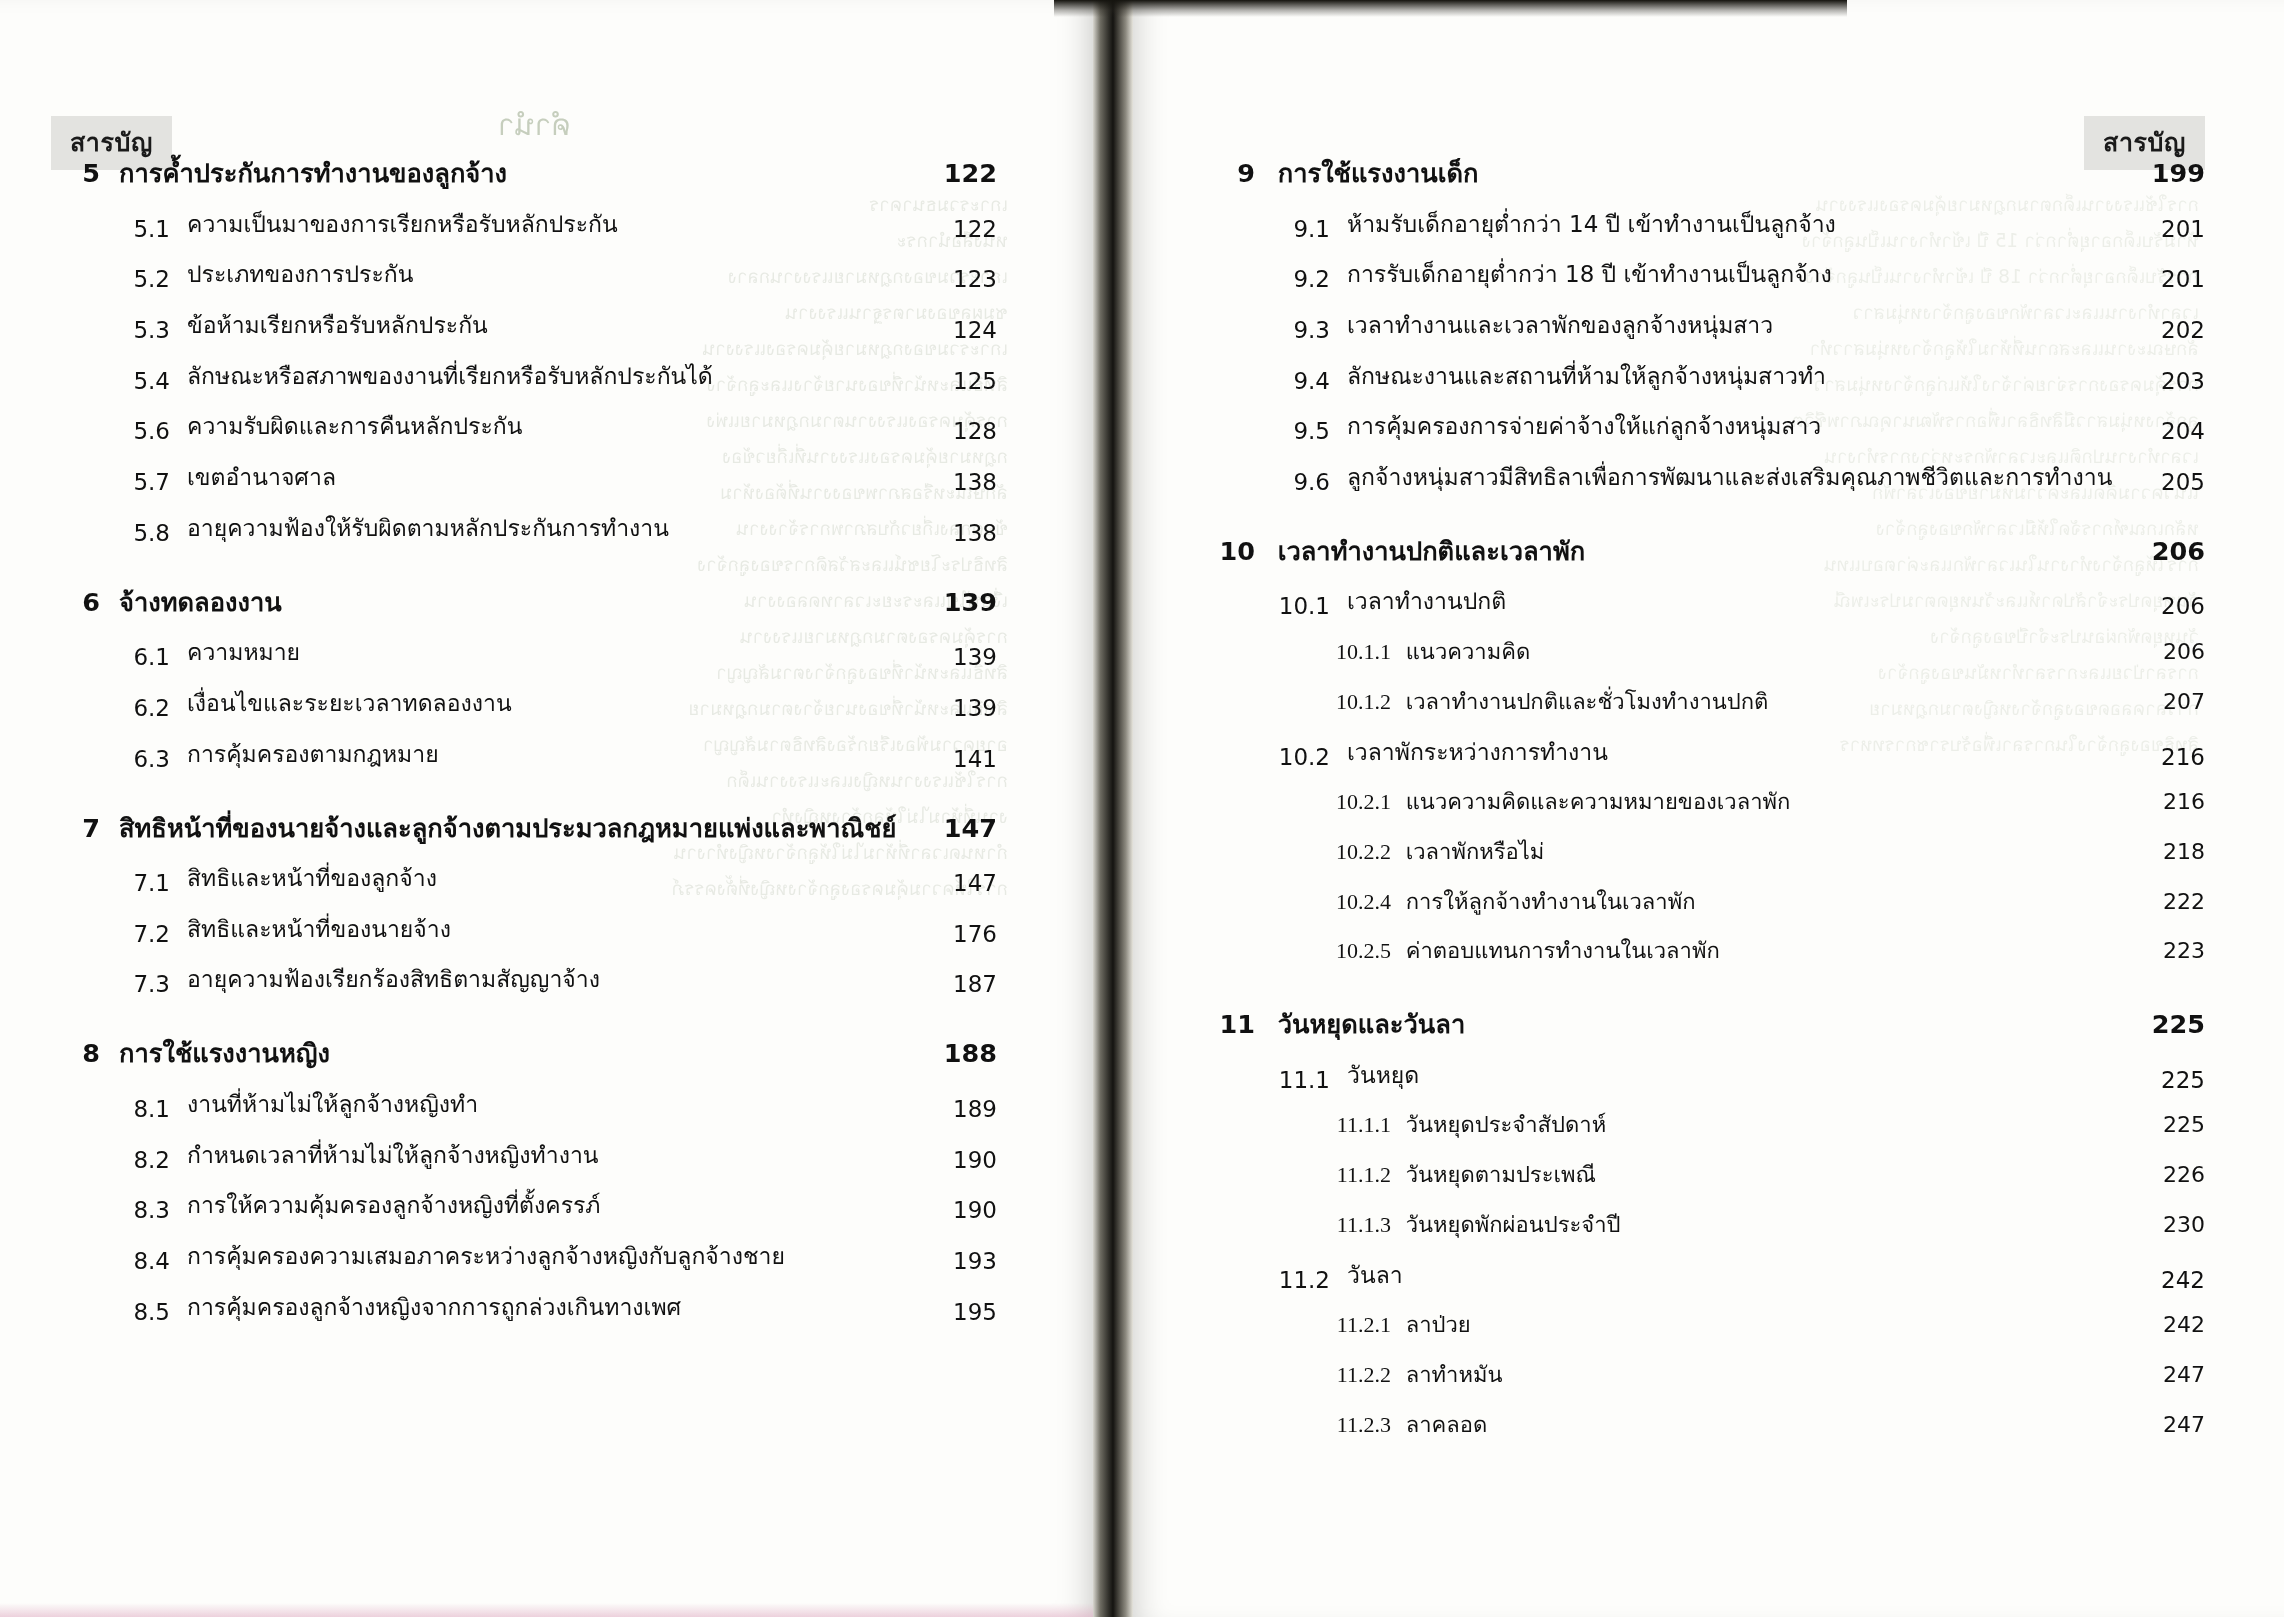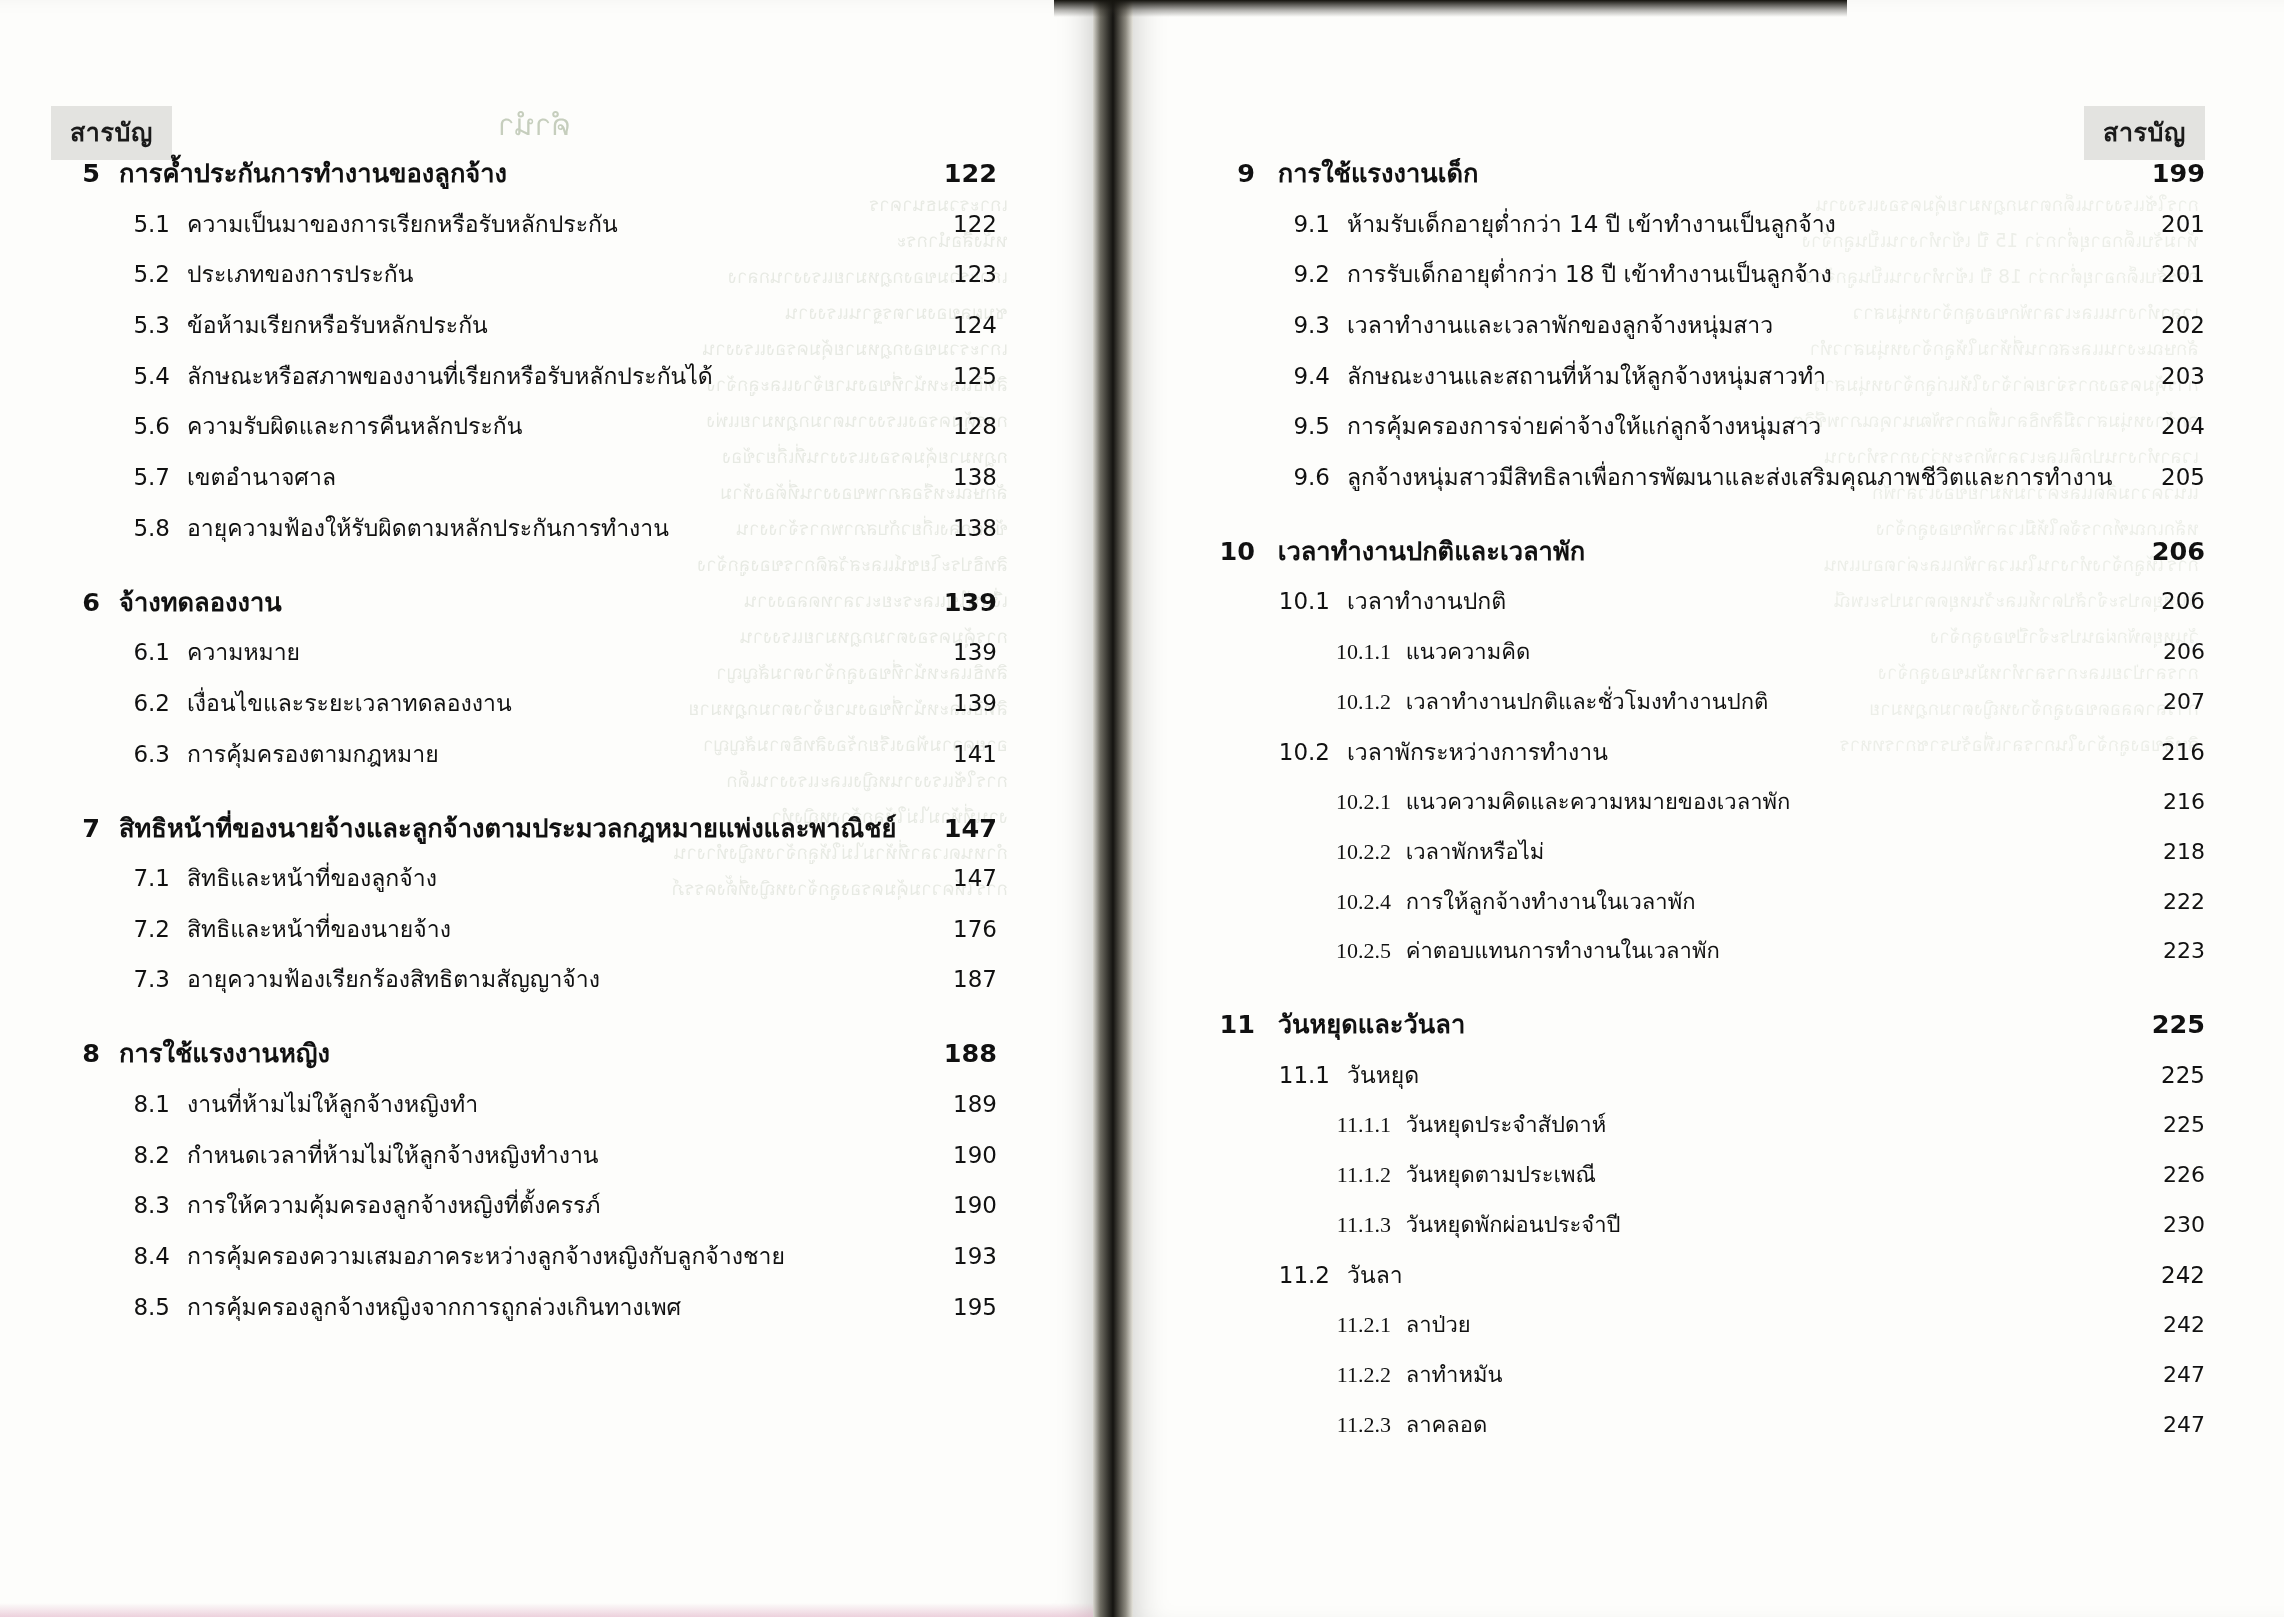--- a/index.html
+++ b/index.html
@@ -62,21 +62,21 @@
     bottom: 0; left: 0;
     width: 1093px; height: 14.7px;
     background: linear-gradient(to top, rgba(225,170,195,0.55) 0%, rgba(255,255,255,0) 100%);
     z-index: 6;
     pointer-events: none;
   }
 
   
   .runhead {
     position: absolute;
-    top: 106px;
+    top: 116px;
     font-size: 25px;
     font-weight: 700;
     color: #1a1a1a;
     background: #e3e3e0;
     padding: 5.7px 19px 8px 19px;
     letter-spacing: 0.6px;
   }
   .runhead.l { left: 51px; }
   .runhead.r { right: 79px; }
 
@@ -134,21 +134,21 @@
     text-align: right;
     font-variant-numeric: tabular-nums;
   }
 
   
   .lvl1 { margin-top: 36px; margin-bottom: 12.5px; font-size: 25.5px; font-weight: 700; }
   .lvl1 .num { width: 49px; padding-right: 19px; }
   .lvl1 .pg  { width: 68px; }
 
   
-  .lvl2 { font-size: 23px; font-weight: 400; margin-bottom: 14.7px; }
+  .lvl2 { font-size: 23px; font-weight: 400; margin-bottom: 14.7px; align-items: flex-end; }
   .lvl2 .num { width: 119px; padding-right: 17px; }
   .lvl2 .pg  { width: 68px; }
 
   
   .lvl3 { font-size: 22px; font-weight: 400; margin-bottom: 14.7px; }
   .lvl3 .num { width: 170px; padding-right: 14.7px; font-family: Liberation Serif, serif; }
   .lvl3 .pg  { width: 68px; }
 
   .page.right .lvl1 { font-size: 25.5px; }
   .page.right .lvl1 .num { width: 54px; padding-right: 22.7px; }

